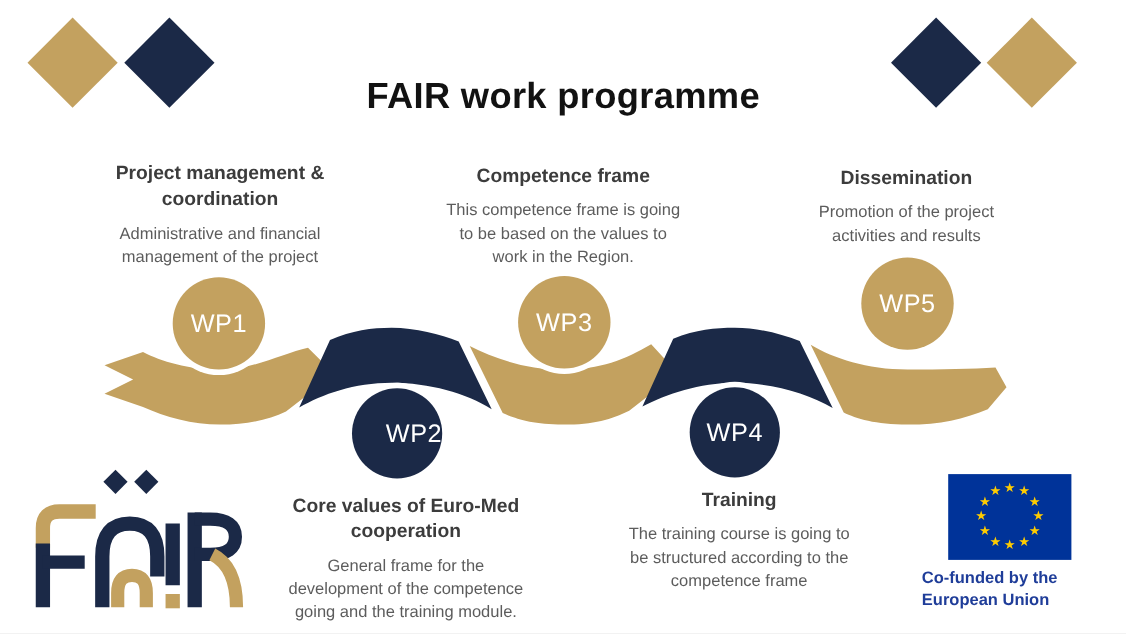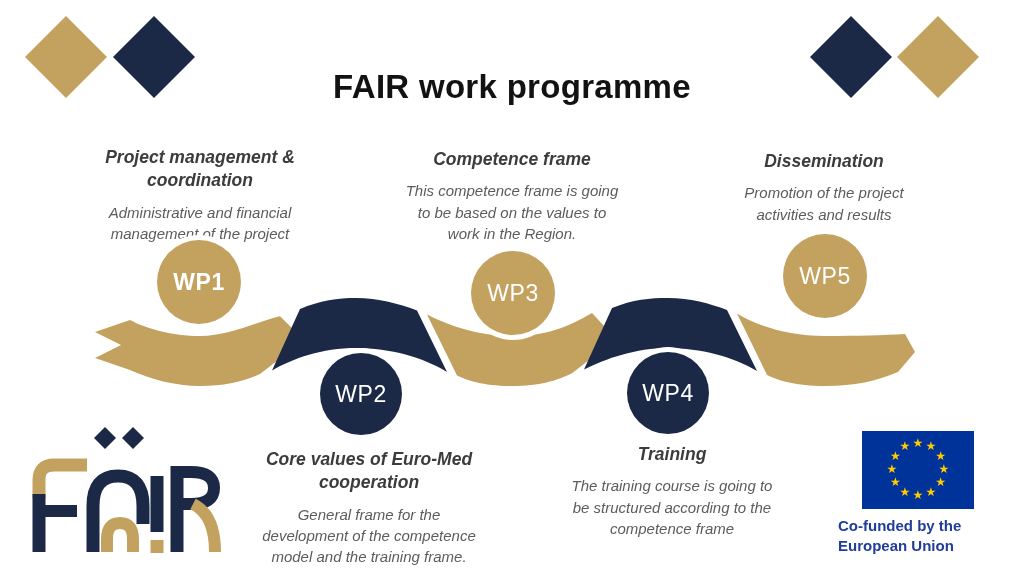--- a/index.html
+++ b/index.html
@@ -14,39 +14,39 @@
   .d-tl1{left:37px;top:28px;}
   .d-tl2{left:125px;top:28px;}
   .d-tr1{left:822px;top:28px;}
   .d-tr2{left:909px;top:28px;}
 
   .slide-title{
     position:absolute;left:0;right:0;top:52px;margin:16px;text-align:center;
     font-size:33px;font-weight:bold;color:var(--title);letter-spacing:.3px;
   }
 
-  .text-block{position:absolute;text-align:center;font-style:italic;}
+  .text-block{position:absolute;text-align:center;}
   .tb-heading{font-weight:bold;font-size:17.5px;color:var(--heading);line-height:1.33;white-space:pre-line;}
   .tb-body{margin-top:9px;font-size:15px;color:var(--body);line-height:1.42;white-space:pre-line;}
   .tb1{left:80px;top:146px;width:240px;}
   .tb3{left:387px;top:148px;width:250px;}
   .tb5{left:709px;top:150px;width:230px;}
   .tb2{left:244px;top:448px;width:250px;text-align:center;}
   .tb4{left:547px;top:443px;width:250px;}
 
   .ribbon{position:absolute;left:0;top:0;}
 
   .wp-circle{
     position:absolute;border-radius:50%;display:flex;align-items:center;justify-content:center;
     color:#ffffff;font-size:23px;letter-spacing:.5px;box-shadow:0 0 0 5px #ffffff;
   }
   .wp-lg{width:84px;height:84px;}
   .wp-sm{width:82px;height:82px;}
-  .wp1{left:157px;top:240px;font-weight:bold;}
-  .wp2{left:320px;top:353px;}
+  .wp1{left:157px;top:252px;}
+  .wp2{left:320px;top:353px;justify-content:flex-end;}
   .wp3{left:471px;top:251px;}
   .wp4{left:627px;top:352px;}
   .wp5{left:783px;top:234px;}
 
   .fair-logo{position:absolute;left:25px;top:424px;}
 
   .eu-flag{position:absolute;left:862px;top:431px;width:112px;height:78px;background:var(--eu-blue);}
   .eu-star{position:absolute;color:var(--star-yellow);font-size:12px;line-height:1;width:12px;text-align:center;}
   .eu-caption{
     position:absolute;left:838px;top:516px;width:160px;text-align:left;
@@ -81,21 +81,21 @@
     <div class="tb-heading">Dissemination</div>
     <div class="tb-body">Promotion of the project
 activities and results</div>
   </div>
 
   <div class="text-block tb2">
     <div class="tb-heading">Core values of Euro-Med
 cooperation</div>
     <div class="tb-body">General frame for the
 development of the competence
-model and the training frame.</div>
+going and the training module.</div>
   </div>
   <div class="text-block tb4">
     <div class="tb-heading">Training</div>
     <div class="tb-body">The training course is going to
 be structured according to the
 competence frame</div>
   </div>
 
   <svg class="ribbon" width="1024" height="576" viewBox="0 0 1024 576" aria-hidden="true">
     <path d="M130,320 L95,332 L121,345 L95,358 L130,370

